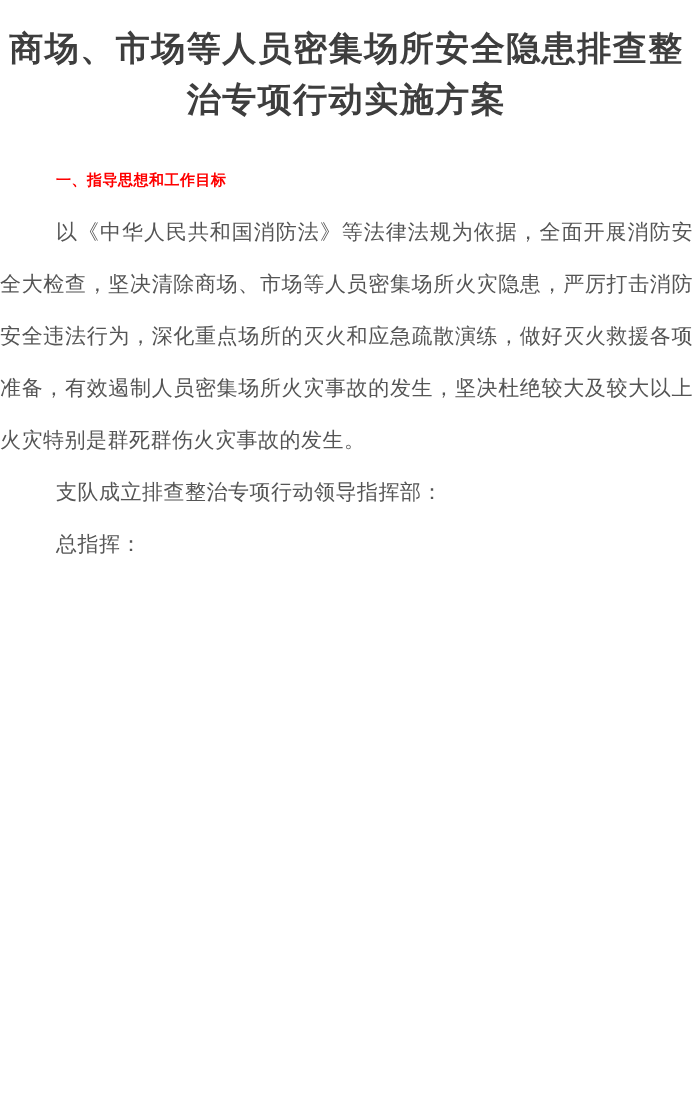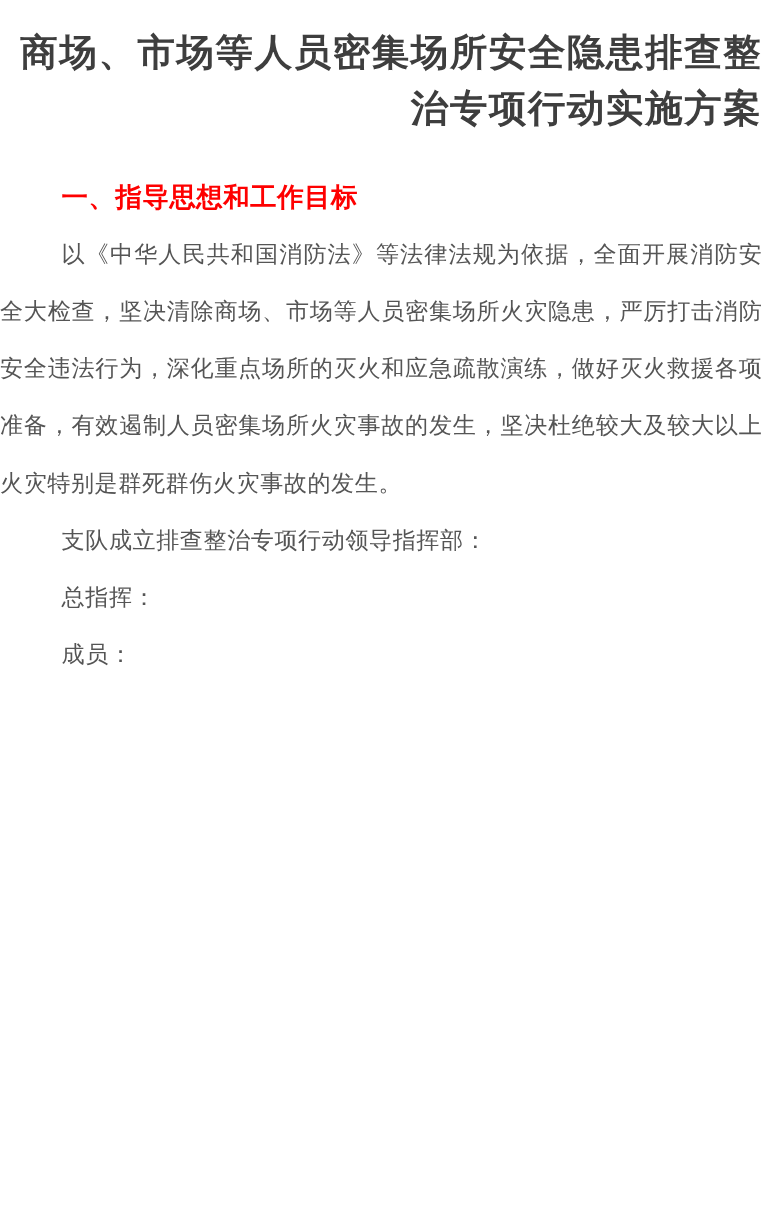--- a/index.html
+++ b/index.html
@@ -17,36 +17,36 @@
     font-family: "Liberation Sans", sans-serif;
   }
   .doc-title {
     margin: 23px 0 29px 0;
     padding: 0;
     font-size: 34px;
     line-height: 51px;
     font-weight: bold;
     letter-spacing: 1.5px;
     color: #3e3e3e;
-    text-align: right;
+    text-align: center;
   }
   .para {
     margin: 0;
     padding: 0;
     font-size: 21px;
     line-height: 52px;
     letter-spacing: 0.5px;
     color: #555555;
     text-align: justify;
     text-indent: 56px;
   }
   .heading {
     margin: 0;
     padding: 0;
-    font-size: 24px;
+    font-size: 15px;
     line-height: 52px;
     letter-spacing: 0.5px;
     font-weight: bold;
     color: #fe0000;
     text-align: left;
     text-indent: 56px;
   }
 </style>
 </head>
 <body>
@@ -57,14 +57,13 @@
 
   <p class="heading">一、指导思想和工作目标</p>
 
   <p class="para">以《中华人民共和国消防法》等法律法规为依据，全面开展消防安全大检查，坚决清除商场、市场等人员密集场所火灾隐患，严厉打击消防安全违法行为，深化重点场所的灭火和应急疏散演练，做好灭火救援各项准备，有效遏制人员密集场所火灾事故的发生，坚决杜绝较大及较大以上火灾特别是群死群伤火灾事故的发生。</p>
 
 
   <p class="para">支队成立排查整治专项行动领导指挥部：</p>
 
   <p class="para">总指挥：</p>
 
-  <p class="para">成员：</p>
 </div>
 
 </body></html>

